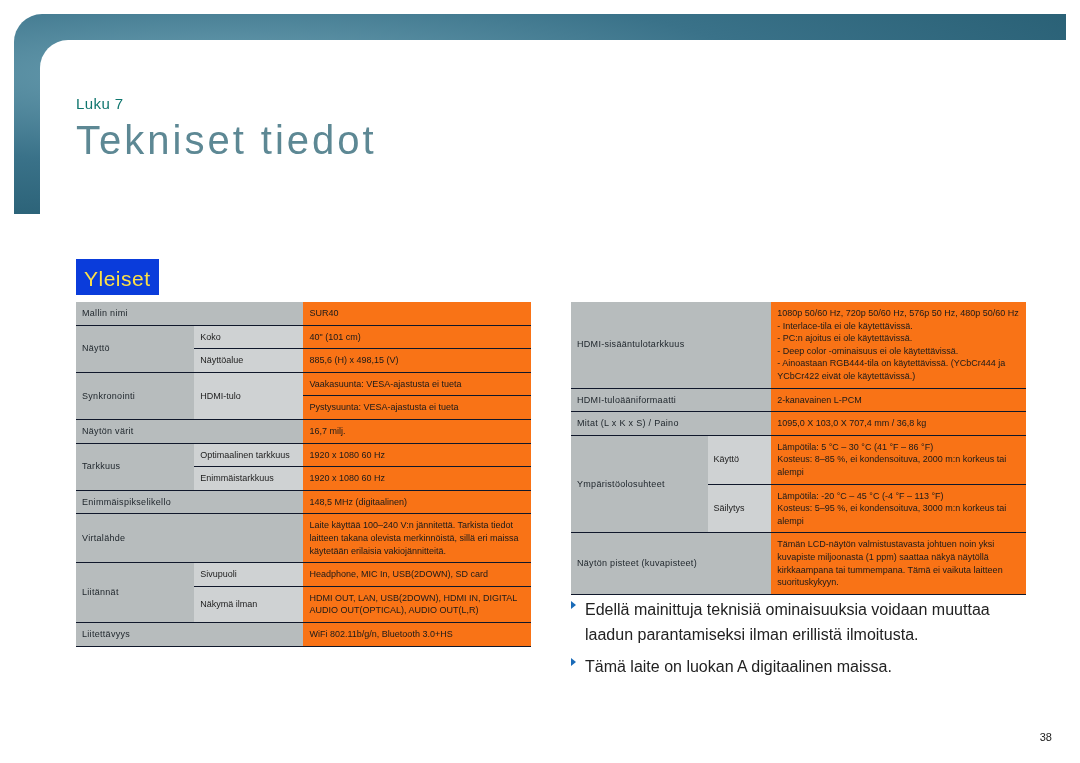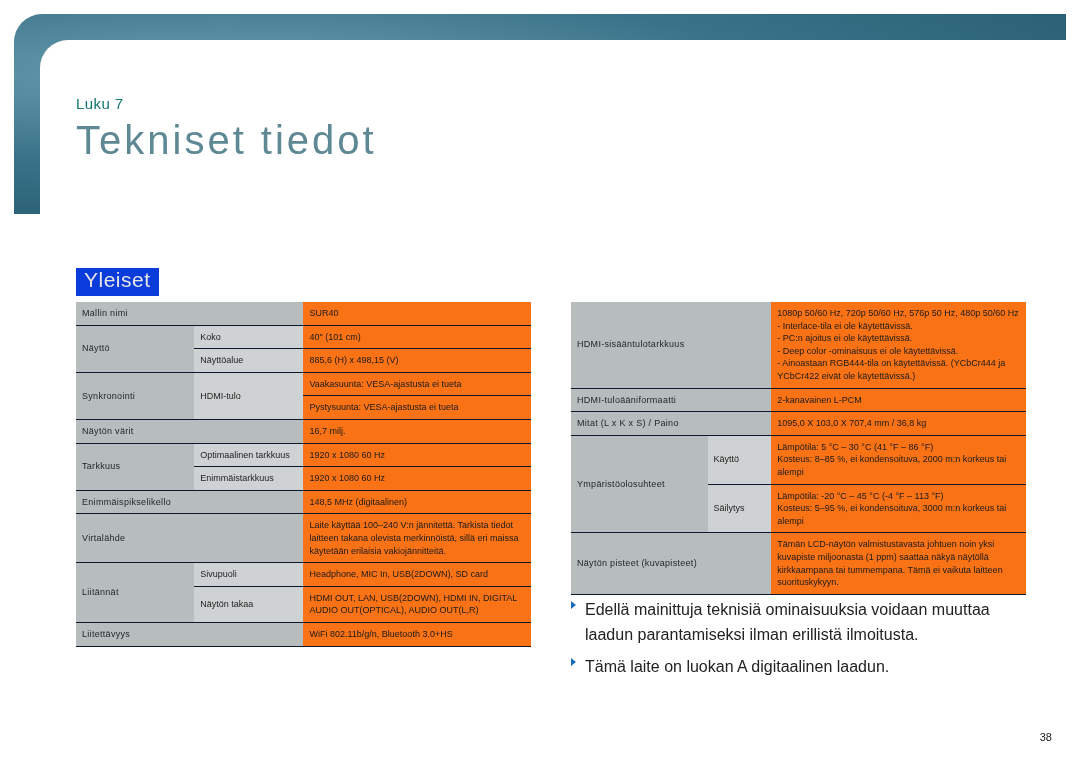--- a/index.html
+++ b/index.html
@@ -48,26 +48,26 @@
     position: absolute;
     top: 118px;
     left: 76px;
     color: #5d8894;
     font-size: 40px;
     font-weight: 300;
     letter-spacing: 3px;
   }
   .section {
     position: absolute;
-    top: 268px;
+    top: 259px;
     left: 76px;
     background: #0a3cdb;
-    color: #e5e5e5;
+    color: #fde047;
     font-size: 21px;
-    padding: 0 8px 4px 8px;
+    padding: 8px 8px 4px 8px;
     letter-spacing: 0.5px;
   }
   .content {
     position: absolute;
     top: 302px;
     left: 76px;
     width: 950px;
     display: flex;
     gap: 40px;
   }
@@ -182,21 +182,21 @@
             <tr>
               <td class="hdr" colspan="2">Virtalähde</td>
               <td class="val">Laite käyttää 100–240 V:n jännitettä. Tarkista tiedot laitteen takana olevista merkinnöistä, sillä eri maissa käytetään erilaisia vakiojännitteitä.</td>
             </tr>
             <tr>
               <td class="hdr" rowspan="2">Liitännät</td>
               <td class="sub">Sivupuoli</td>
               <td class="val">Headphone, MIC In, USB(2DOWN), SD card</td>
             </tr>
             <tr>
-              <td class="sub">Näytön takaa</td>
+              <td class="sub">Näkymä ilman</td>
               <td class="val">HDMI OUT, LAN, USB(2DOWN), HDMI IN, DIGITAL AUDIO OUT(OPTICAL), AUDIO OUT(L,R)</td>
             </tr>
             <tr>
               <td class="hdr" colspan="2">Liitettävyys</td>
               <td class="val">WiFi 802.11b/g/n, Bluetooth 3.0+HS</td>
             </tr>
           </tbody>
       </table>
     </div>
     <div class="col">
@@ -229,19 +229,19 @@
               <td class="val">Lämpötila:  -20 °C – 45 °C (-4 °F – 113 °F)<br>Kosteus: 5–95 %, ei kondensoituva, 3000 m:n korkeus tai alempi</td>
             </tr>
             <tr>
               <td class="hdr" colspan="2">Näytön pisteet (kuvapisteet)</td>
               <td class="val">Tämän LCD-näytön valmistustavasta johtuen noin yksi kuvapiste miljoonasta (1 ppm) saattaa näkyä näytöllä kirkkaampana tai tummempana. Tämä ei vaikuta laitteen suorituskykyyn.</td>
             </tr>
           </tbody>
       </table>
       <div class="notes" id="notes">
           <div class="item">Edellä mainittuja teknisiä ominaisuuksia voidaan muuttaa laadun parantamiseksi ilman erillistä ilmoitusta.</div>
-          <div class="item">Tämä laite on luokan A digitaalinen laadun.</div>
+          <div class="item">Tämä laite on luokan A digitaalinen maissa.</div>
         </div>
     </div>
   </div>
 
   <div class="pagenum">38</div>
 </div>
 
 </body></html>

